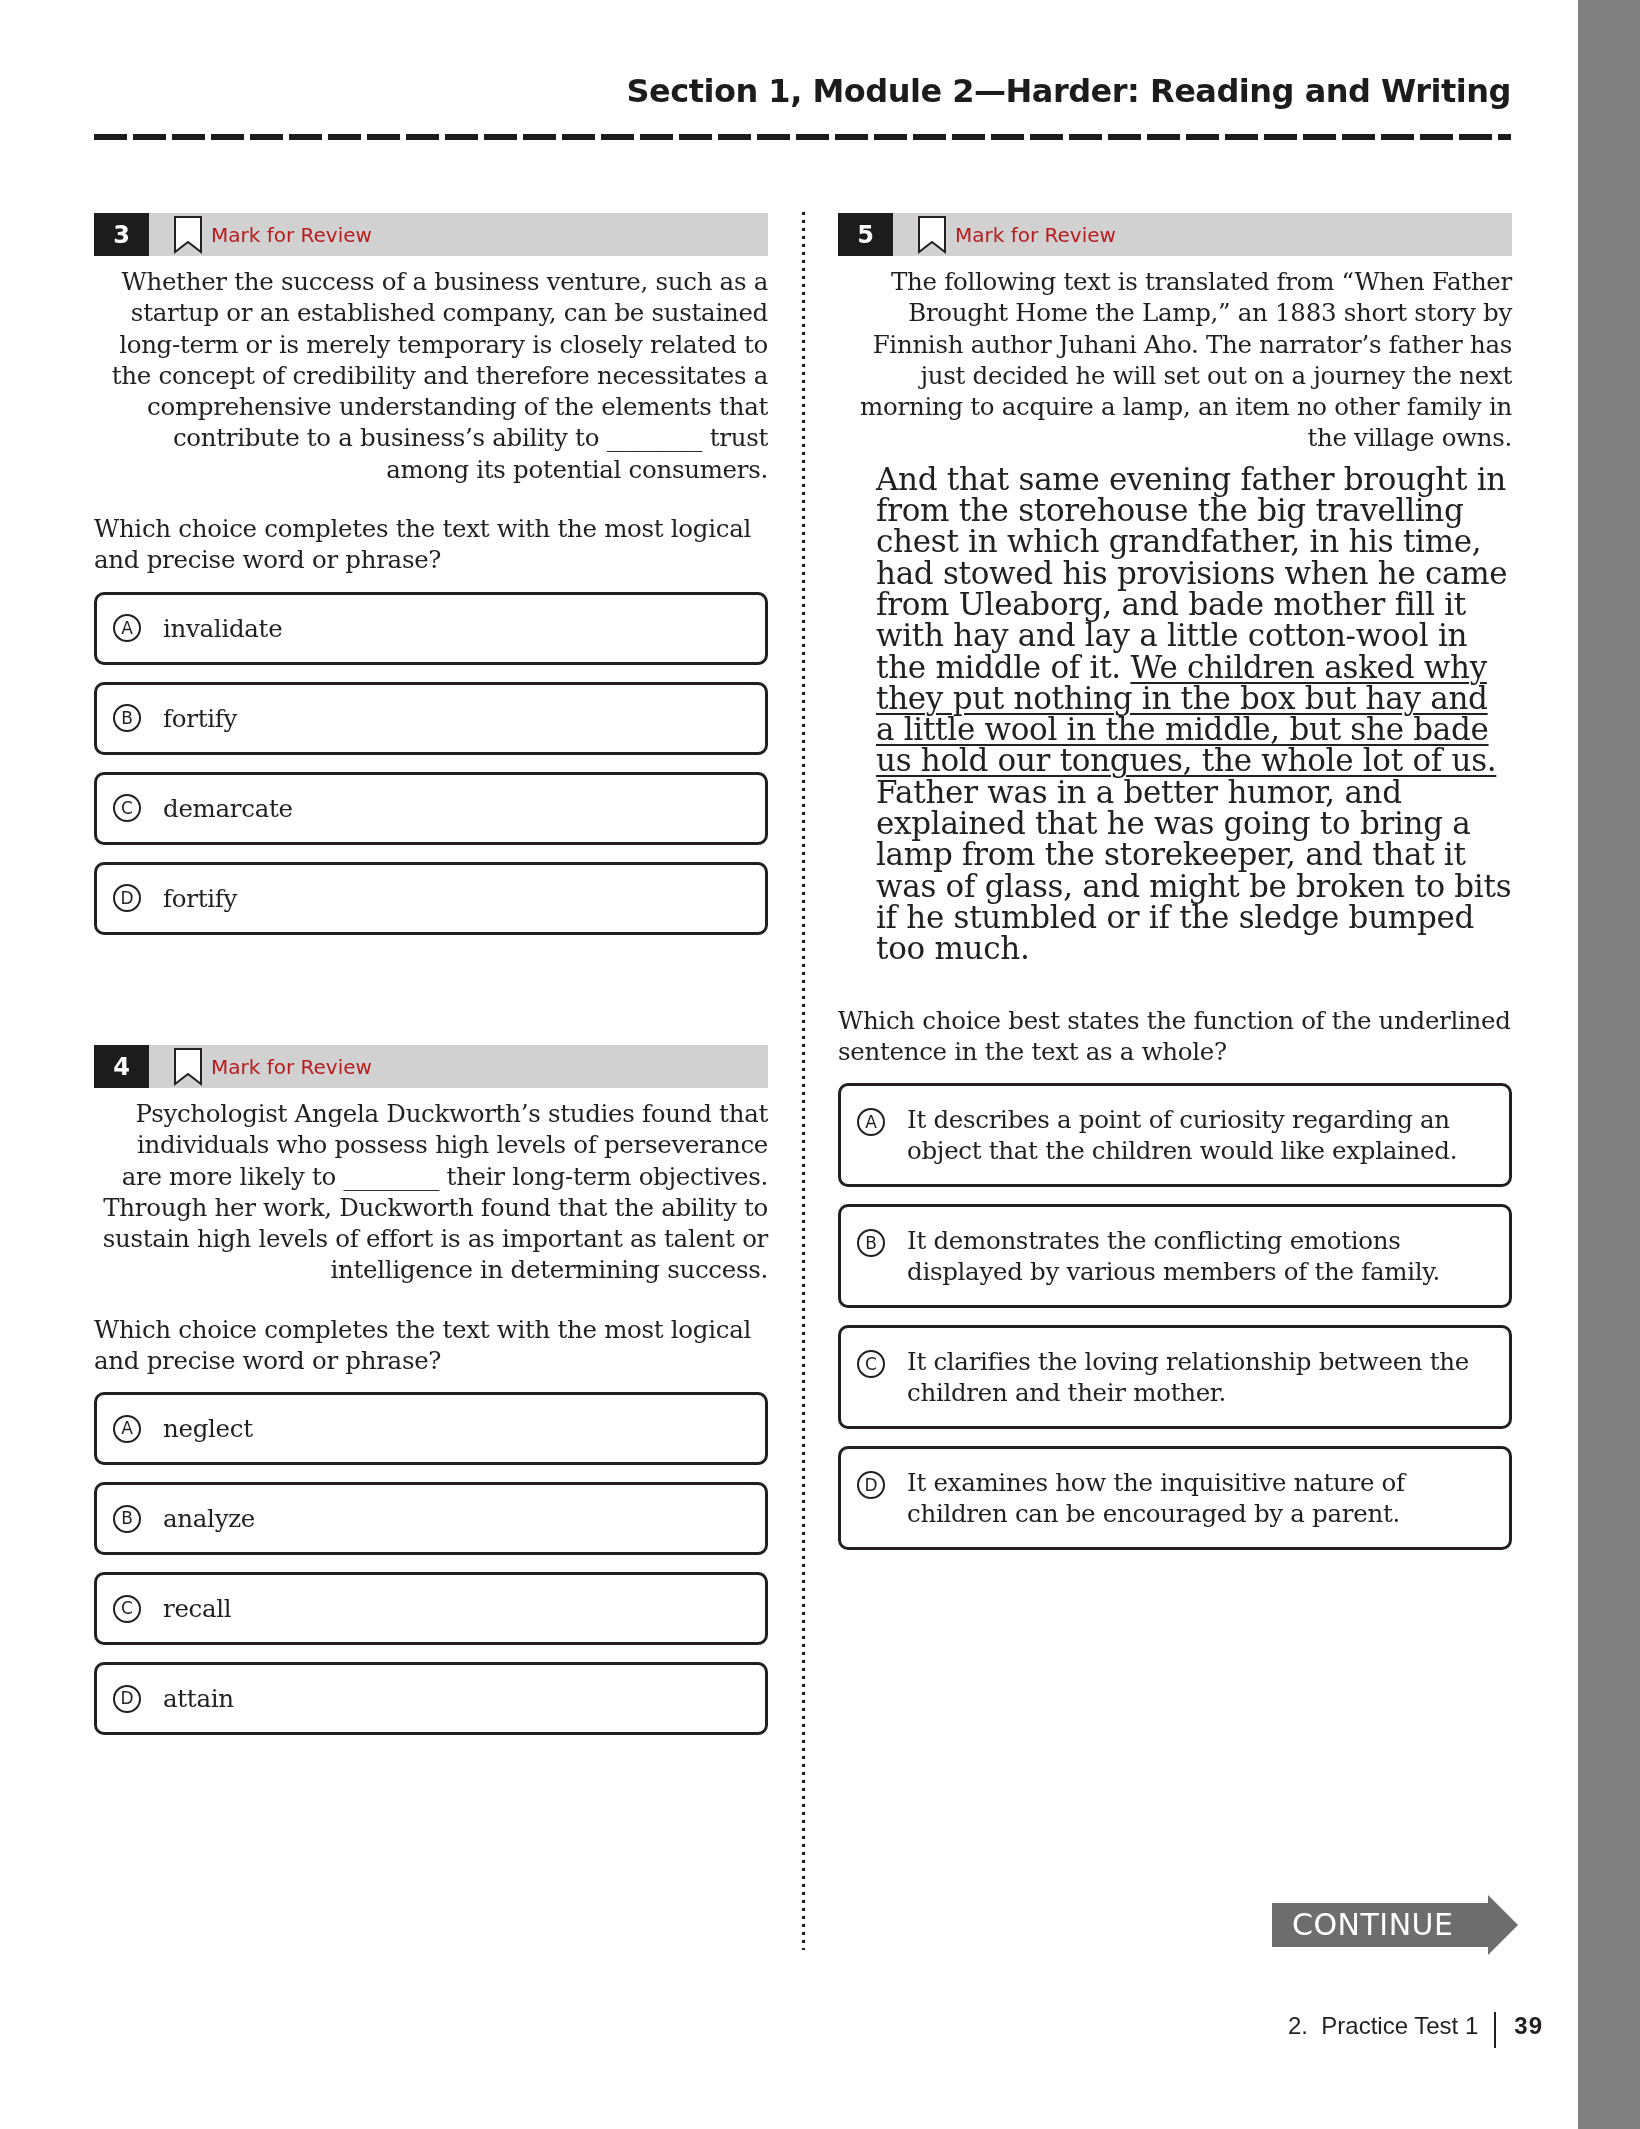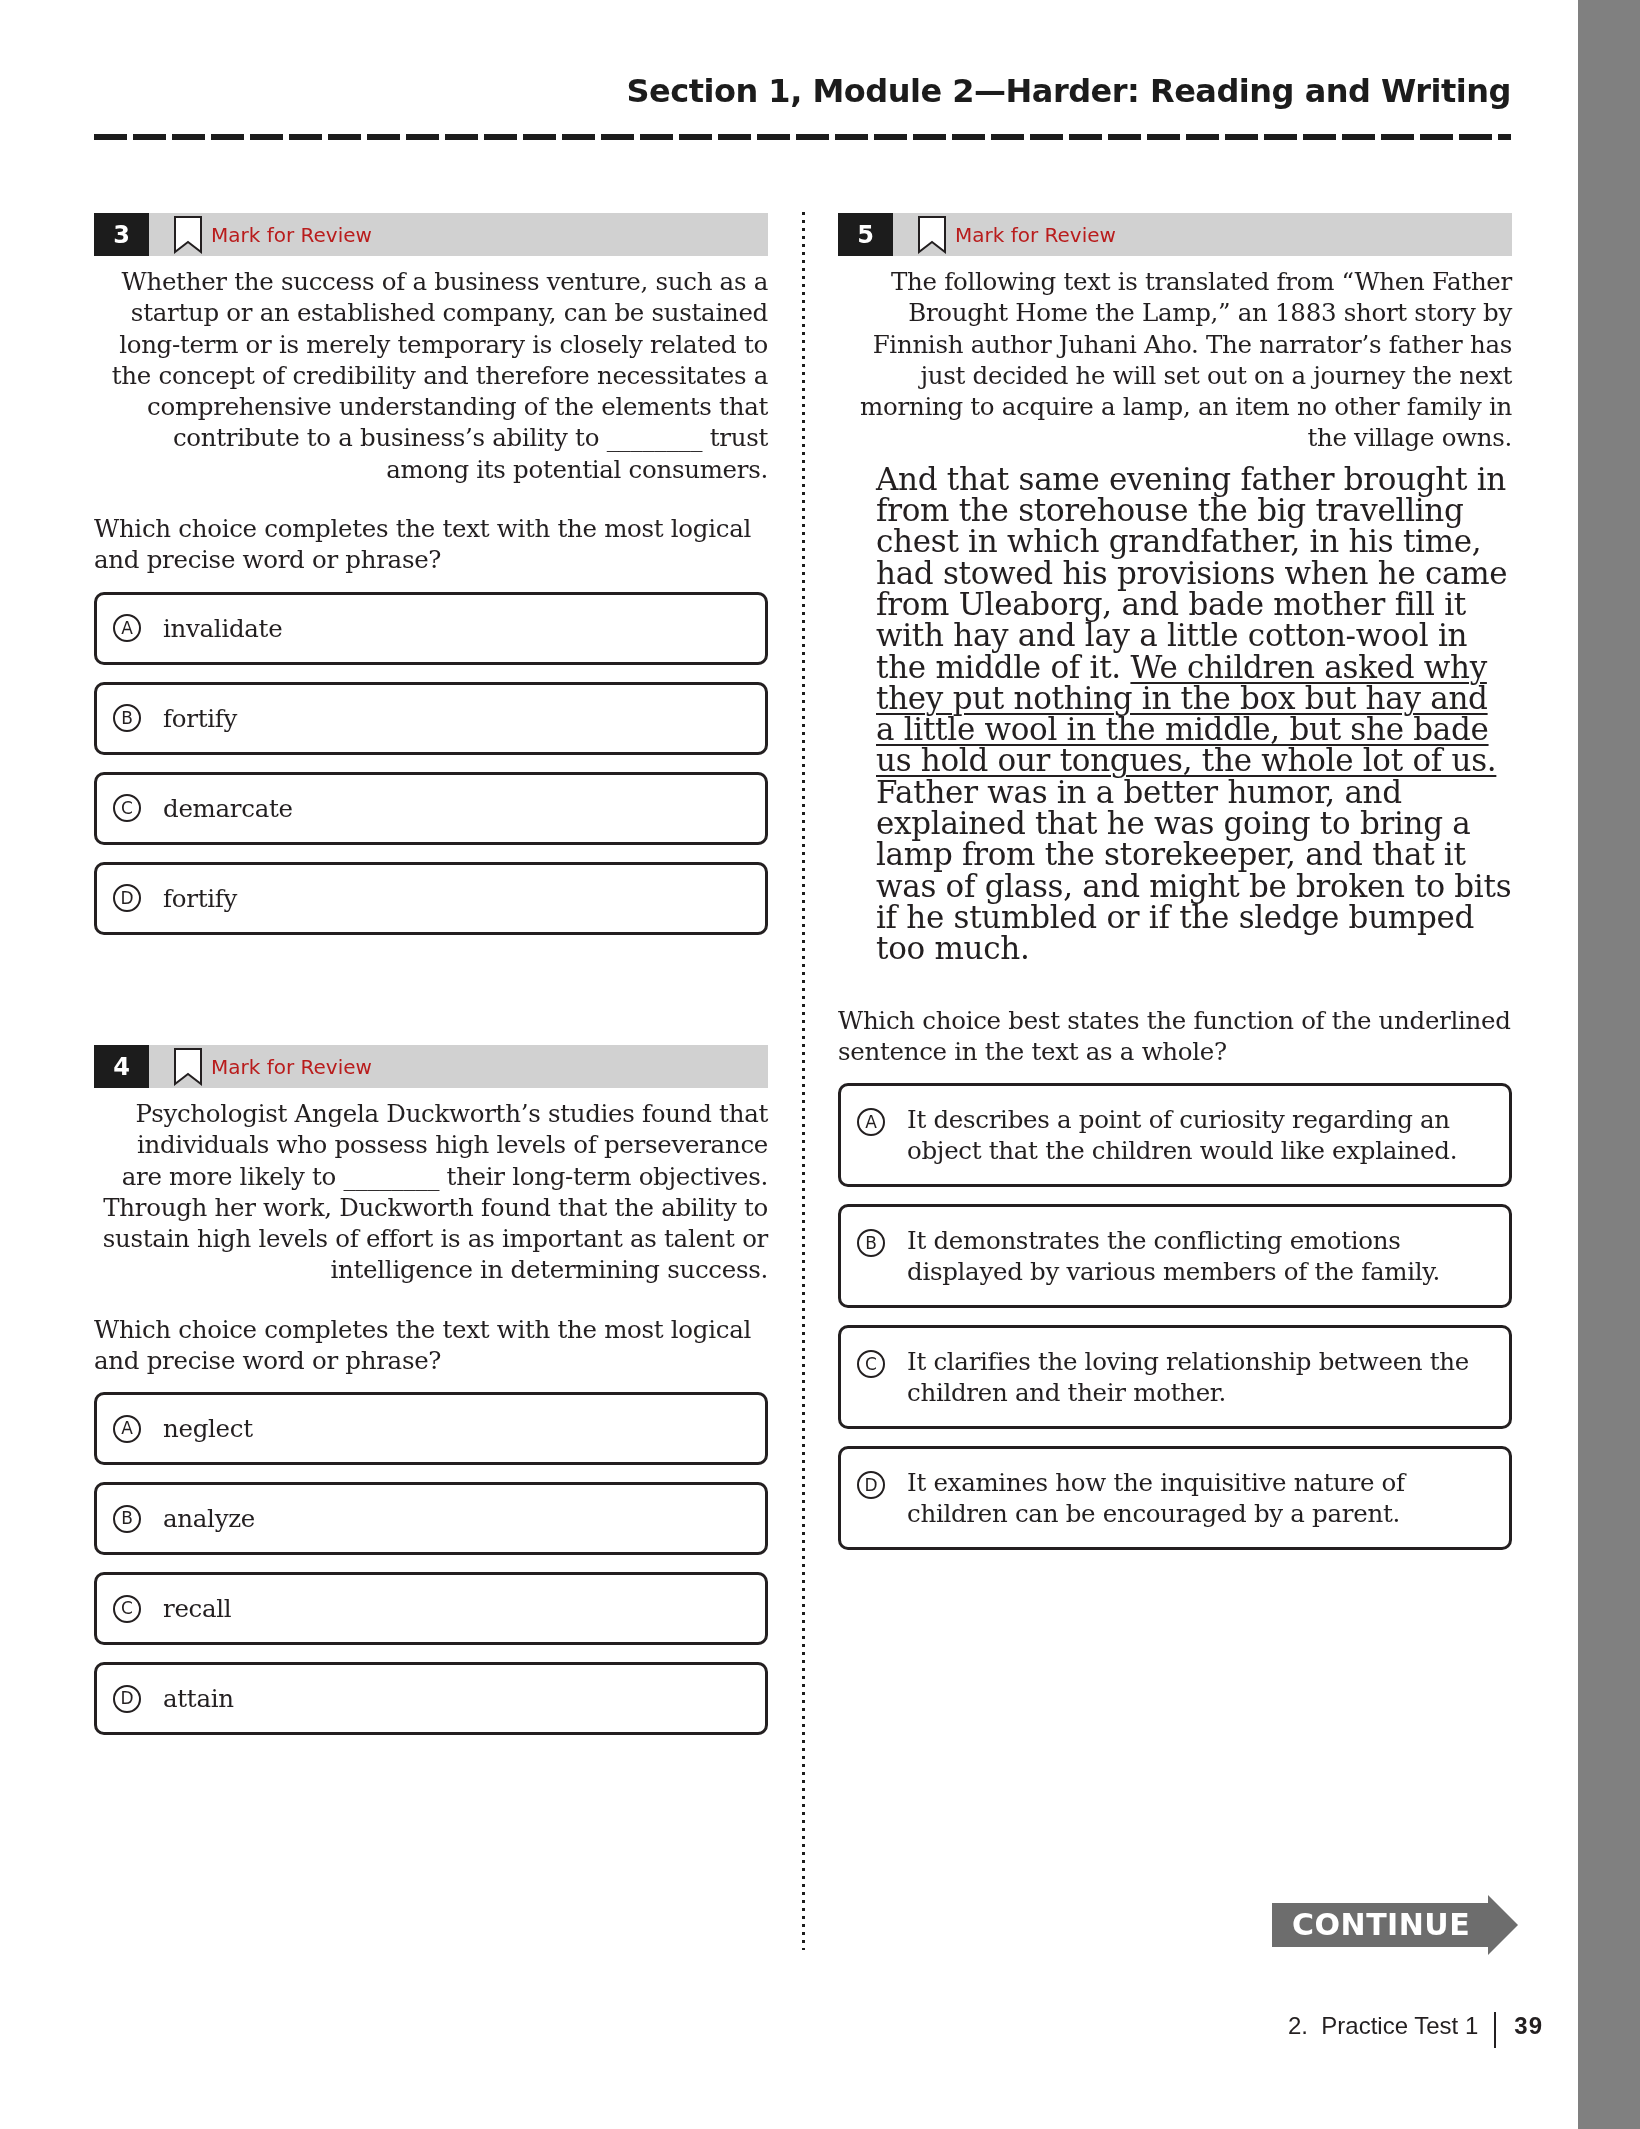--- a/index.html
+++ b/index.html
@@ -69,21 +69,21 @@
   }
   .choice.tall .choice-letter { align-self: flex-start; margin-top: 22px; }
   .choice.tall .choice-text { margin-top: 0; }
 
   .continue {
     position: absolute; left: 1272px; top: 1895px; width: 246px; height: 60px; cursor: pointer;
   }
   .continue svg { position: absolute; left: 0; top: 0; }
   .continue-label {
     position: absolute; left: 20px; top: 12px;
-    font-family: "DejaVu Sans", "Liberation Sans", sans-serif; font-weight: bold;
+    font-family: "DejaVu Sans", "Liberation Sans", sans-serif; font-weight: normal;
     font-size: 30px; color: #ffffff; letter-spacing: 0.5px;
   }
 
   .footer {
     position: absolute; right: 97px; top: 2012px;
     display: flex; align-items: flex-start;
     font-family: "Liberation Sans", "DejaVu Sans", sans-serif; font-size: 24px; color: #231f20;
   }
   .footer .sep { width: 2px; height: 36px; background: #231f20; margin: 0 18px 0 16px; }
   .footer .pnum { font-weight: bold; letter-spacing: 1px; }

